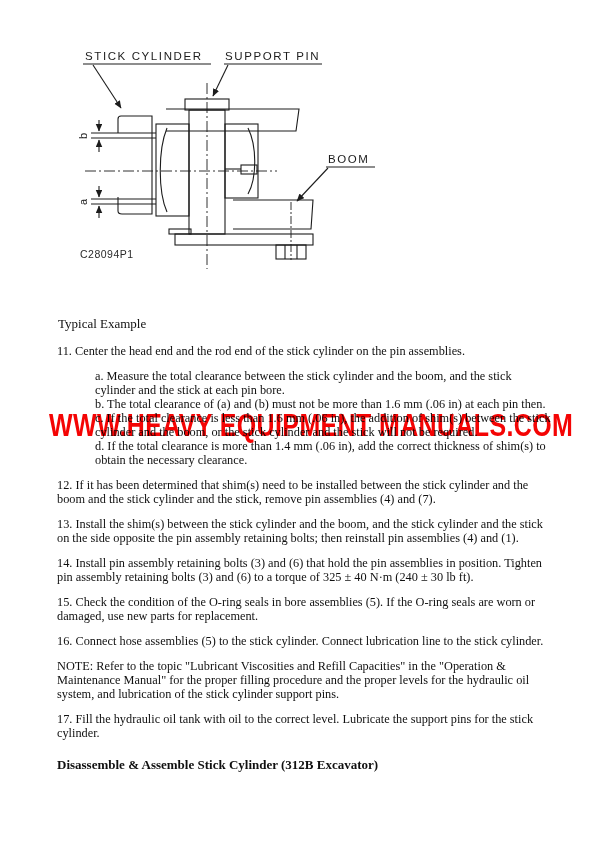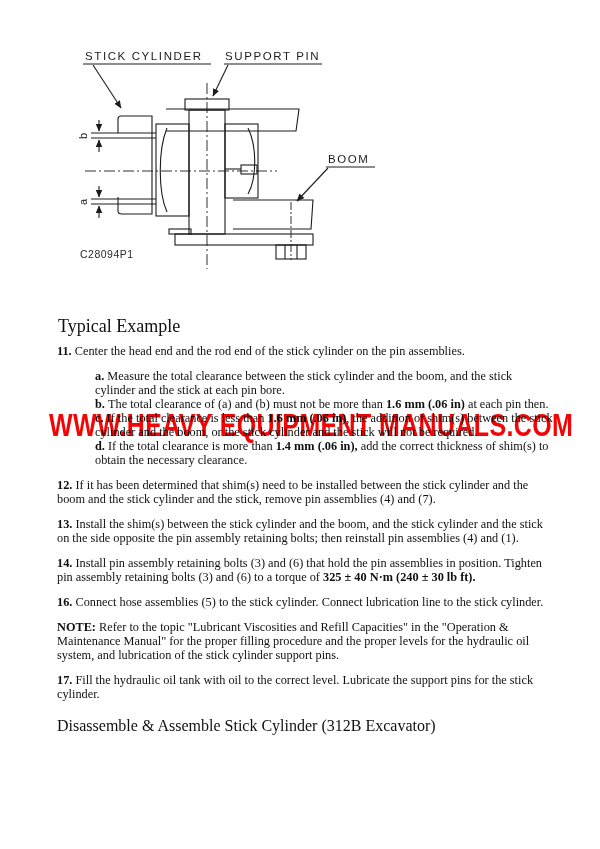--- a/index.html
+++ b/index.html
@@ -10,30 +10,30 @@
   }
   .page{position:absolute;inset:0;background:#ffffff;}
 
   
   .figure{position:absolute;left:55px;top:36px;width:350px;height:240px;}
   .figure svg{display:block;width:100%;height:100%;}
   .diag-label{font-family:"Liberation Sans",sans-serif;font-size:11.5px;letter-spacing:1.6px;fill:#1c1c1c;}
   .dim-label{font-family:"Liberation Sans",sans-serif;font-size:11px;fill:#1c1c1c;}
   .fig-code{font-family:"Liberation Sans",sans-serif;font-size:10.5px;letter-spacing:.5px;fill:#2a2a2a;}
 
-  .caption{position:absolute;left:58px;top:316px;font-size:18px;}
+  .caption{position:absolute;left:58px;top:316px;font-size:13px;}
 
   
   .column{position:absolute;left:57px;top:344px;width:496px;font-size:12.3px;line-height:14px;}
   .para{margin:11px 0 0 0;}
   .steps .para:first-child{margin-top:0;}
   .substep{margin-left:38px;}
   .substep + .substep{margin-top:0;}
-  b{font-weight:bold;}
-  .doc-heading{font-size:16px;font-weight:normal;line-height:22px;margin:14px 0 8px 0;}
+  b{font-weight:normal;}
+  .doc-heading{font-size:13px;font-weight:bold;line-height:22px;margin:14px 0 8px 0;}
 
   
   .watermark{
     position:absolute;left:49px;top:407px;
     font-family:"Liberation Sans",sans-serif;font-weight:bold;
     font-size:32px;letter-spacing:.5px;white-space:nowrap;
     transform:scaleX(0.78);transform-origin:left top;
     mix-blend-mode:multiply;z-index:5;
   }
 </style>
@@ -111,20 +111,21 @@
   <div class="column">
     <div class="steps">
         <p class="para step"><b>11. </b><span>Center the head end and the rod end of the stick cylinder on the pin assemblies.</span></p>
         <p class="para substep"><b>a. </b><span>Measure the total clearance between the stick cylinder and the boom, and the stick cylinder and the stick at each pin bore.</span></p>
         <p class="para substep"><b>b. </b><span>The total clearance of (a) and (b) must not be more than </span><b>1.6 mm (.06 in)</b><span> at each pin then.</span></p>
         <p class="para substep"><b>c. </b><span>If the total clearance is less than </span><b>1.6 mm (.06 in)</b><span>, the addition of shim(s) between the stick cylinder and the boom, or the stick cylinder and the stick will not be required.</span></p>
         <p class="para substep"><b>d. </b><span>If the total clearance is more than </span><b>1.4 mm (.06 in),</b><span> add the correct thickness of shim(s) to obtain the necessary clearance.</span></p>
         <p class="para step"><b>12. </b><span>If it has been determined that shim(s) need to be installed between the stick cylinder and the boom and the stick cylinder and the stick, remove pin assemblies (4) and (7).</span></p>
         <p class="para step"><b>13. </b><span>Install the shim(s) between the stick cylinder and the boom, and the stick cylinder and the stick on the side opposite the pin assembly retaining bolts; then reinstall pin assemblies (4) and (1).</span></p>
         <p class="para step"><b>14. </b><span>Install pin assembly retaining bolts (3) and (6) that hold the pin assemblies in position. Tighten pin assembly retaining bolts (3) and (6) to a torque of </span><b>325 ± 40 N·m (240 ± 30 lb ft).</b></p>
+        <p class="para step"><b>15. </b><span>Check the condition of the O-ring seals in bore assemblies (5). If the O-ring seals are worn or damaged, use new parts for replacement.</span></p>
         <p class="para step"><b>16. </b><span>Connect hose assemblies (5) to the stick cylinder. Connect lubrication line to the stick cylinder.</span></p>
         <p class="para step"><b>NOTE: </b><span>Refer to the topic "Lubricant Viscosities and Refill Capacities" in the "Operation &amp; Maintenance Manual" for the proper filling procedure and the proper levels for the hydraulic oil system, and lubrication of the stick cylinder support pins.</span></p>
         <p class="para step"><b>17. </b><span>Fill the hydraulic oil tank with oil to the correct level. Lubricate the support pins for the stick cylinder.</span></p>
       </div>
     <h1 class="doc-heading">Disassemble &amp; Assemble Stick Cylinder (312B Excavator)</h1>
   </div>
 
   <div class="watermark" style="color: rgb(244, 4, 4);">WWW.HEAVY EQUIPMENT MANUALS.COM</div>
 
 </div>

